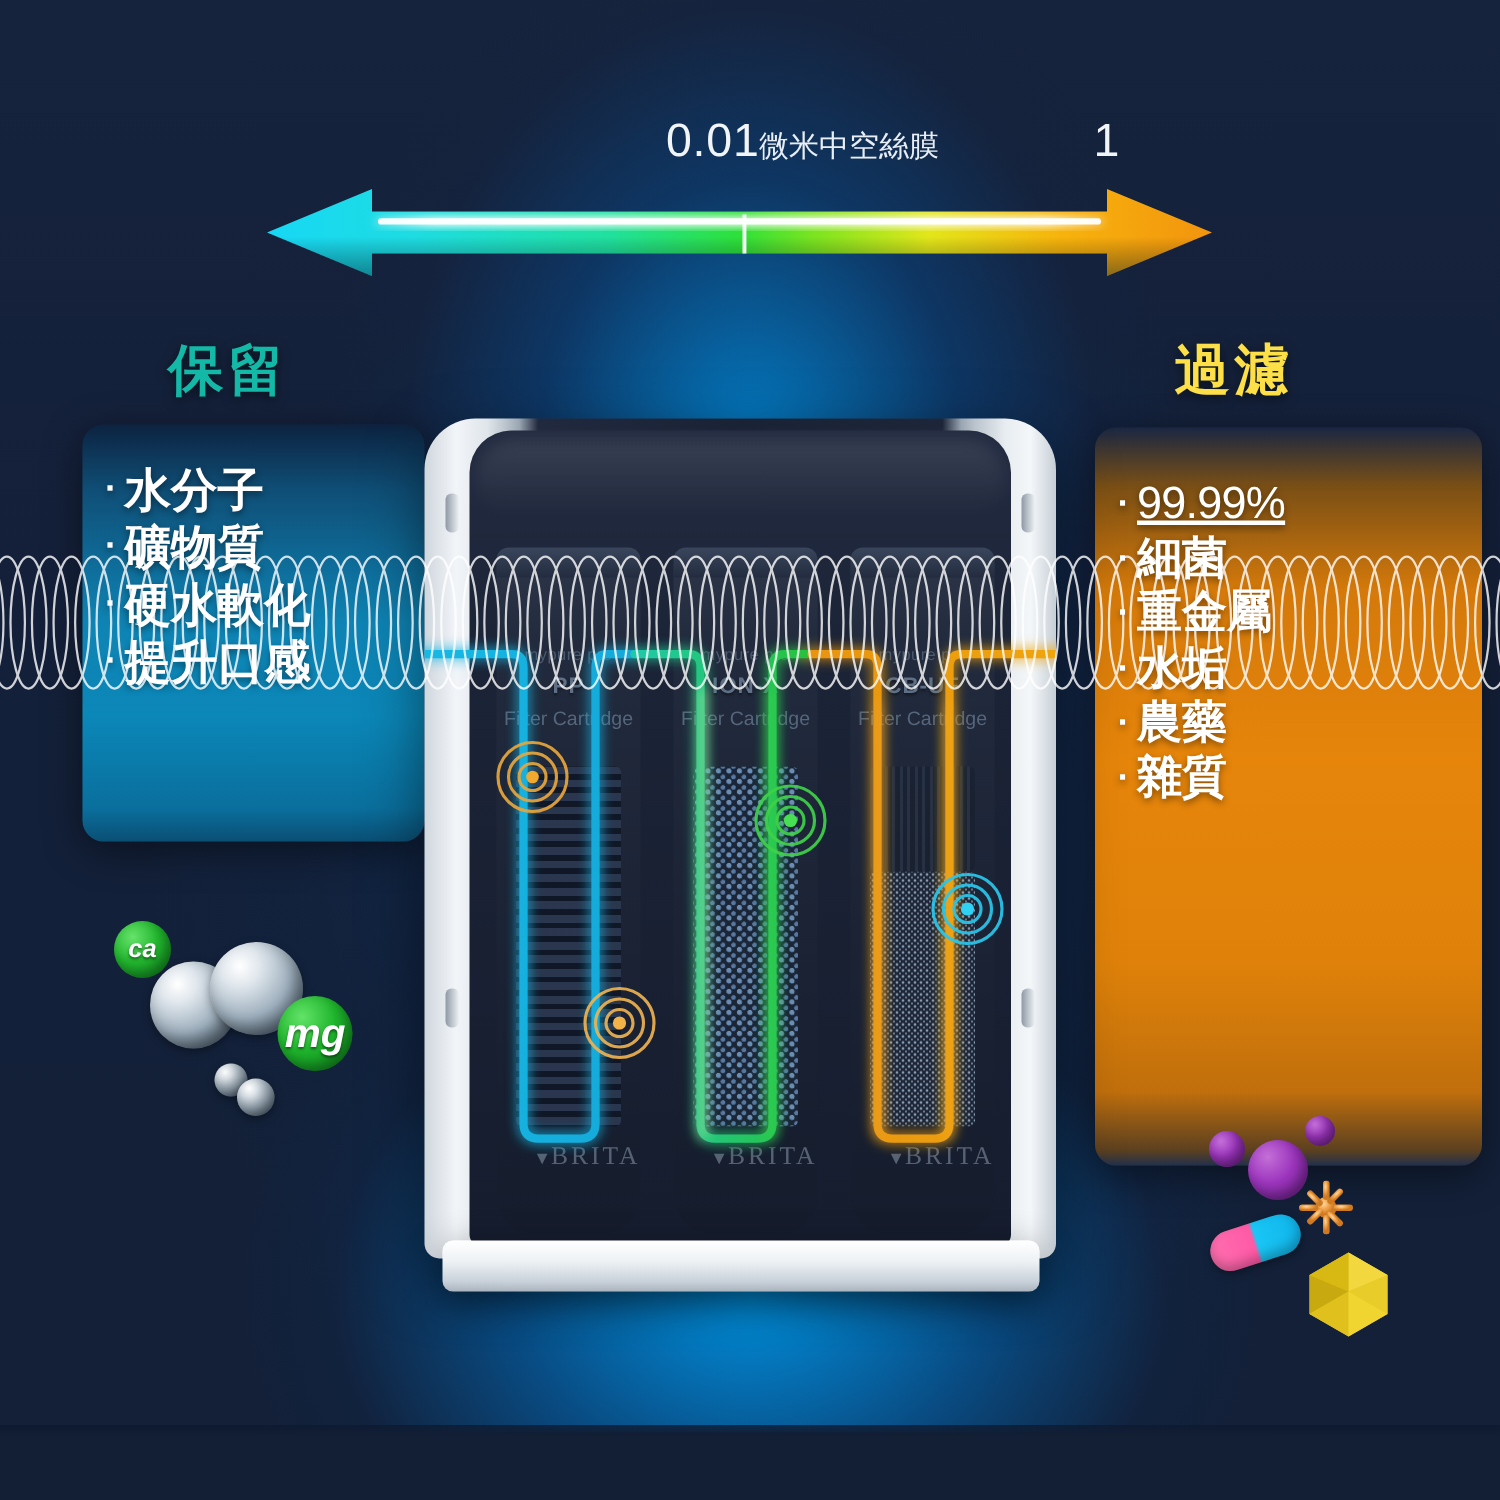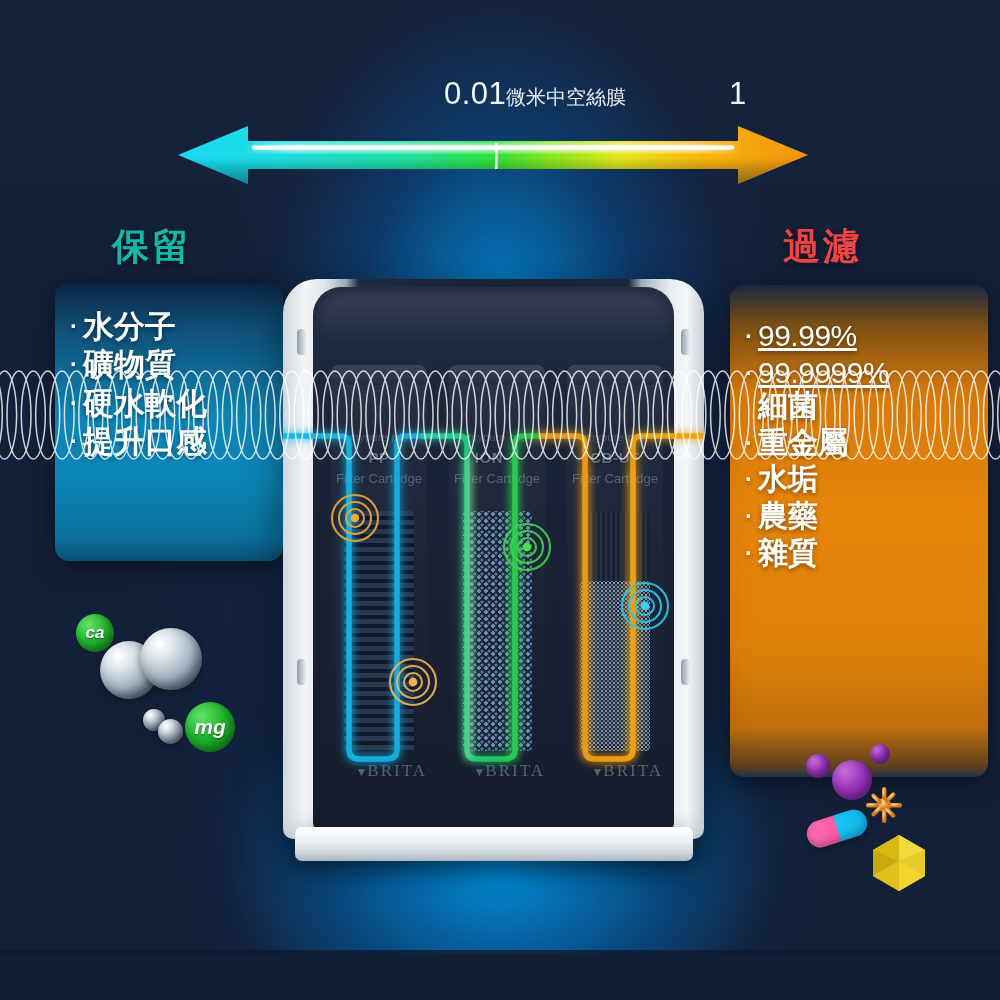--- a/index.html
+++ b/index.html
@@ -44,21 +44,21 @@
 
   .arrowbar{ position:absolute; left:178px; top:124px; width:630px; height:62px; }
   .arrowbar svg{ display:block; }
 
   
   .head{
     position:absolute; font-size:37px; font-weight:bold; letter-spacing:3px;
     text-shadow:0 2px 8px rgba(0,0,0,.55);
   }
   .head.left{ left:112px; top:222px; color:#14b8a6; }
-  .head.right{ left:783px; top:222px; color:#ef4444; }
+  .head.right{ left:783px; top:222px; color:#fde047; }
 
   
   .panel{
     position:absolute; border-radius:14px; overflow:hidden;
     box-shadow:0 6px 26px rgba(0,0,0,.45);
   }
   .panel.left{
     left:55px; top:283px; width:228px; height:278px;
     background:linear-gradient(180deg,#0c2340 0%, #0f4f77 16%, #0e84b4 48%, #0b87b8 70%, #0a6f9d 92%, #0a4f74 100%);
   }
@@ -190,21 +190,21 @@
     display:flex; align-items:center; justify-content:center;
     color:#fff; font-weight:bold; font-style:italic;
     text-shadow:0 1px 2px rgba(0,0,0,.5);
   }
   .ca{
     left:76px; top:614px; width:38px; height:38px; font-size:17px;
     background:radial-gradient(circle at 33% 28%, #66e36b 0%, #22b52e 45%, #0d7d1b 100%);
     box-shadow:inset -3px -4px 7px rgba(0,0,0,.3);
   }
   .mg{
-    left:185px; top:702px; width:50px; height:50px; font-size:21px;
+    left:185px; top:664px; width:50px; height:50px; font-size:27px;
     background:radial-gradient(circle at 33% 28%, #62e368 0%, #1fb42c 45%, #0b7a19 100%);
     box-shadow:inset -3px -4px 8px rgba(0,0,0,.3);
   }
   .sphere{
     position:absolute; border-radius:50%;
     background:radial-gradient(circle at 32% 26%, #ffffff 0%, #dfe6ec 22%, #9fb0be 55%, #5d6f7e 80%, #8fa3b2 100%);
     box-shadow:inset -4px -5px 10px rgba(0,0,0,.33), 0 2px 6px rgba(0,0,0,.35);
   }
   .sph-a{ left:100px; top:641px; width:58px; height:58px; }
   .sph-b{ left:140px; top:628px; width:62px; height:62px; }
@@ -309,21 +309,20 @@
     <ul class="blist">
       <li>
         <span class="bullet">·</span>
         <span class="btext">
           <span class="pct">99.99%</span>
         </span>
       </li>
       <li>
         <span class="bullet">·</span>
         <span class="btext">
-          <span class="pct">99.9999%</span>
           <span class="sub">細菌</span>
         </span>
       </li>
       <li>
         <span class="bullet">·</span>
         <span class="btext">重金屬</span>
       </li>
       <li>
         <span class="bullet">·</span>
         <span class="btext">水垢</span>

